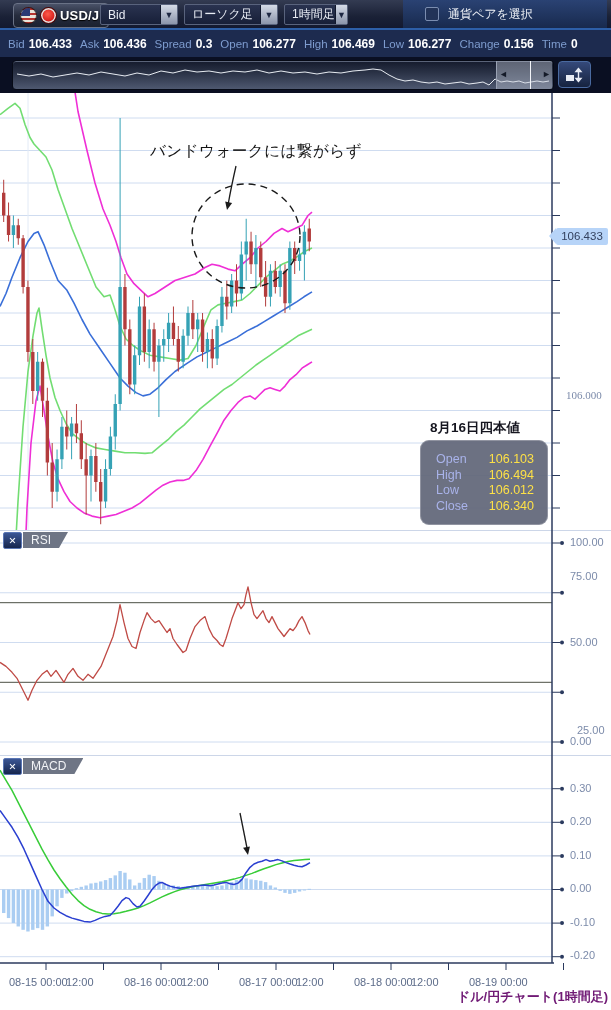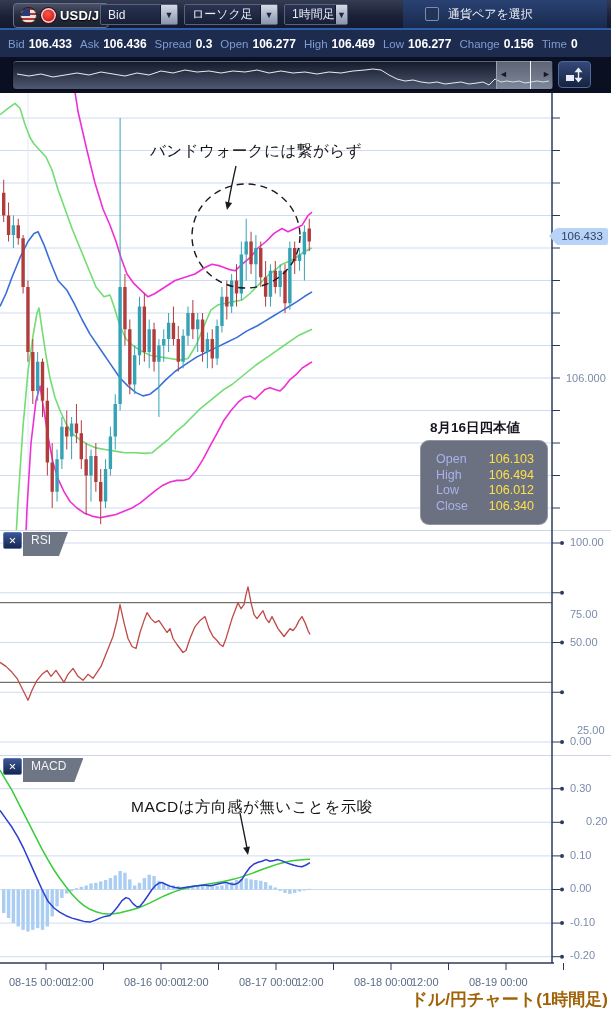--- a/index.html
+++ b/index.html
@@ -70,26 +70,26 @@
   .tooltip{position:absolute;left:420px;top:440px;width:128px;height:85px;border-radius:9px;
     background:rgba(97,102,120,.93);box-shadow:inset 0 0 0 1px rgba(255,255,255,.25);
     padding:12px 14px 0 16px;box-sizing:border-box;}
   .tt-row{display:flex;justify-content:space-between;font-size:12.5px;line-height:15.5px;}
   .tt-row .tl{color:#a9b3ea;}
   .tt-row .tv{color:#fde047;}
   .phead{position:absolute;left:0;width:611px;height:0;border-top:1px solid #ccd6e8;}
   .xbtn{position:absolute;left:3px;width:17px;height:15px;border-radius:2px;
     background:linear-gradient(#3b5694,#16264e);border:1px solid #5a76b4;
     color:#fff;font-size:9.5px;line-height:15px;text-align:center;font-weight:bold;}
-  .ptab{position:absolute;left:23px;height:24px;background:#6e7585;color:#f2f4f7;
+  .ptab{position:absolute;left:23px;height:16px;background:#6e7585;color:#f2f4f7;
     font-size:12px;line-height:16px;padding:0 17px 0 8px;
     clip-path:polygon(0 0,100% 0,calc(100% - 9px) 100%,0 100%);}
   .xlab{position:absolute;top:976px;width:74px;color:#5d6c8a;font-size:11px;
     transform:translateX(-50%);}
-  .caption{position:absolute;right:3px;top:988px;color:#a16207;font-size:17px;font-weight:bold;}
+  .caption{position:absolute;right:3px;top:988px;color:#701a75;font-size:13px;font-weight:bold;}
 </style>
 </head>
 <body>
 
 <div id="app">
 
   <div class="toolbar">
     <div class="pairbtn">
       <span class="flag flag-us"></span>
       <span class="flag flag-jp"></span>
@@ -328,21 +328,21 @@
       <line x1="552" y1="219.9999999999991" x2="560" y2="219.9999999999991" stroke="#2b3a5e" stroke-width="1"></line>
       <line x1="552" y1="252.50000000000185" x2="560" y2="252.50000000000185" stroke="#2b3a5e" stroke-width="1"></line>
       <line x1="552" y1="285" x2="560" y2="285" stroke="#2b3a5e" stroke-width="1"></line>
       <line x1="552" y1="317.4999999999982" x2="560" y2="317.4999999999982" stroke="#2b3a5e" stroke-width="1"></line>
       <line x1="552" y1="350.0000000000009" x2="560" y2="350.0000000000009" stroke="#2b3a5e" stroke-width="1"></line>
       <line x1="552" y1="382.4999999999991" x2="560" y2="382.4999999999991" stroke="#2b3a5e" stroke-width="1"></line>
       <line x1="552" y1="415.0000000000018" x2="560" y2="415.0000000000018" stroke="#2b3a5e" stroke-width="1"></line>
     </svg>
   <div class="annot" style="left:150px;top:141px;text-align:center;">バンドウォークには繋がらず</div>
   <div class="price-tag">106.433</div>
-  <div class="ylab" style="left:566px;top:372px;">106.000</div>
+  <div class="ylab" style="left:566px;top:389px;font-family:Liberation Serif, serif;">106.000</div>
   <div class="tt-title">8月16日四本値</div>
   <div class="tooltip">
     <div class="tt-row">
         <span class="tl">Open</span>
         <span class="tv">106.103</span>
       </div>
     <div class="tt-row">
         <span class="tl">High</span>
         <span class="tv">106.494</span>
       </div>
@@ -374,21 +374,21 @@
       <line x1="552" y1="112.5" x2="560" y2="112.5" stroke="#2b3a5e" stroke-width="1"></line>
       <circle cx="562" cy="112.5" r="2" fill="#2b3a5e"></circle>
       <line x1="552" y1="162.25" x2="560" y2="162.25" stroke="#2b3a5e" stroke-width="1"></line>
       <circle cx="562" cy="162.25" r="2" fill="#2b3a5e"></circle>
       <line x1="552" y1="212" x2="560" y2="212" stroke="#2b3a5e" stroke-width="1"></line>
       <circle cx="562" cy="212" r="2" fill="#2b3a5e"></circle>
     </svg>
   <div class="xbtn" style="top:532px;">✕</div>
   <div class="ptab" style="top:532px;">RSI</div>
   <div class="ylab" style="left:570px;top:536px;">100.00</div>
-  <div class="ylab" style="left:570px;top:608px;">75.00</div>
+  <div class="ylab" style="left:570px;top:570px;">75.00</div>
   <div class="ylab" style="left:570px;top:636px;">50.00</div>
   <div class="ylab" style="left:570px;top:724px;margin-left:7px;">25.00</div>
   <div class="ylab" style="left:570px;top:735px;">0.00</div>
 
   <div class="phead" style="top:755px;"></div>
   <svg id="macd-svg" class="panel-svg" style="top:755px" width="611" height="215">
       <line x1="0" y1="33.7" x2="552" y2="33.7" stroke="#cfdcf0" stroke-width="1"></line>
       <line x1="0" y1="67.3" x2="552" y2="67.3" stroke="#cfdcf0" stroke-width="1"></line>
       <line x1="0" y1="100.9" x2="552" y2="100.9" stroke="#cfdcf0" stroke-width="1"></line>
       <line x1="0" y1="134.5" x2="552" y2="134.5" stroke="#cfdcf0" stroke-width="1"></line>
@@ -482,23 +482,22 @@
       <line x1="218.5" y1="208" x2="218.5" y2="215" stroke="#2b3a5e" stroke-width="1"></line>
       <line x1="276" y1="208" x2="276" y2="215" stroke="#2b3a5e" stroke-width="1"></line>
       <line x1="333.5" y1="208" x2="333.5" y2="215" stroke="#2b3a5e" stroke-width="1"></line>
       <line x1="391" y1="208" x2="391" y2="215" stroke="#2b3a5e" stroke-width="1"></line>
       <line x1="448.5" y1="208" x2="448.5" y2="215" stroke="#2b3a5e" stroke-width="1"></line>
       <line x1="506" y1="208" x2="506" y2="215" stroke="#2b3a5e" stroke-width="1"></line>
       <line x1="563.5" y1="208" x2="563.5" y2="215" stroke="#2b3a5e" stroke-width="1"></line>
     </svg>
   <div class="xbtn" style="top:758px;">✕</div>
   <div class="ptab" style="top:758px;">MACD</div>
-  <div class="annot" style="left:131px;top:797px;">MACDは方向感が無いことを示唆</div>
   <div class="ylab" style="left:570px;top:782px;">0.30</div>
-  <div class="ylab" style="left:570px;top:815px;margin-left:16px;">0.20</div>
+  <div class="ylab" style="left:570px;top:815px;">0.20</div>
   <div class="ylab" style="left:570px;top:849px;">0.10</div>
   <div class="ylab" style="left:570px;top:882px;">0.00</div>
   <div class="ylab" style="left:570px;top:916px;">-0.10</div>
   <div class="ylab" style="left:570px;top:949px;">-0.20</div>
 
   <div class="xlab" style="left:46px;">08-15 00:00</div>
   <div class="xlab" style="left:103px;">12:00</div>
   <div class="xlab" style="left:161px;">08-16 00:00</div>
   <div class="xlab" style="left:218px;">12:00</div>
   <div class="xlab" style="left:276px;">08-17 00:00</div>

